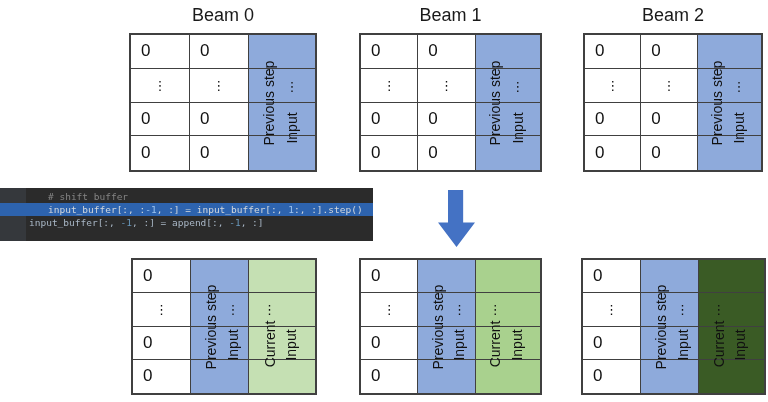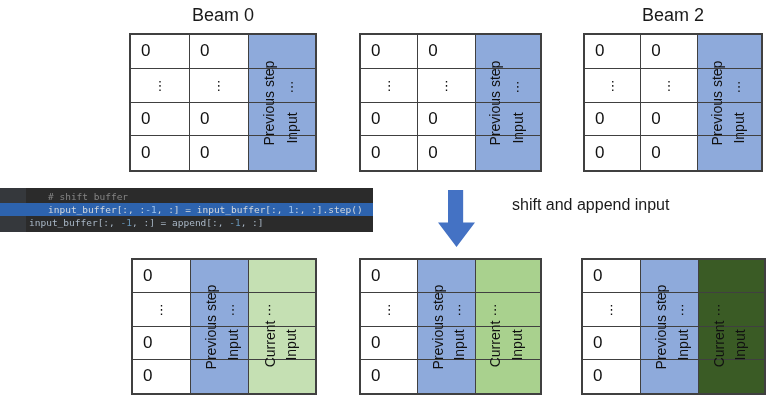--- a/index.html
+++ b/index.html
@@ -40,20 +40,21 @@
   .arrow-down{position:absolute;background:#4472C4;
       clip-path:polygon(27% 0,68% 0,68% 57%,100% 57%,50% 100%,0 57%,27% 57%);}
   .caption{position:absolute;font-size:16px;color:#1a1a1a;white-space:nowrap;}
 </style>
 </head>
 <body>
 
 <div class="canvas">
 
   <div class="beam-title" style="left:129px;width:188px">Beam 0</div>
+  <div class="beam-title" style="left:359px;width:183px">Beam 1</div>
   <div class="beam-title" style="left:583px;width:180px">Beam 2</div>
 
   <div class="tbl" style="left:129px;top:33px;width:188px;height:139px">
     <div class="cell v0">0</div>
     <div class="cell v0">0</div>
     <div class="cell nr blue"></div>
     <div class="cell vd">⋮</div>
     <div class="cell vd">⋮</div>
     <div class="cell nr blue"></div>
     <div class="cell v0">0</div>
@@ -96,29 +97,28 @@
     <div class="cell v0">0</div>
     <div class="cell nr blue"></div>
     <div class="cell v0 nb">0</div>
     <div class="cell v0 nb">0</div>
     <div class="cell nr nb blue"></div>
     <div class="rot" style="left:75%;top:50%">Previous step</div>
     <div class="dots" style="left:87.5%;top:37.5%">⋮</div>
     <div class="rot" style="left:87.5%;top:69%">Input</div>
   </div>
 
-  <div class="code-box" style="left:0;top:188px;width:373px;height:44px">
+  <div class="code-box" style="left:0;top:188px;width:373px;height:53px">
     <div class="gutter"></div>
     <div class="cline ind1 cmt"># shift buffer</div>
     <div class="cline ind1 hl"><span class="cd0">input_buffer[:, :</span><span class="num">-1</span><span class="cd0">, :] = input_buffer[:, </span><span class="num">1</span><span class="cd0">:, :].step()</span></div>
     <div class="cline ind2"><span class="cd0">input_buffer[:, </span><span class="num">-1</span><span class="cd0">, :] = append[:, </span><span class="num">-1</span><span class="cd0">, :]</span></div>
   </div>
 
   <div class="arrow-down" style="left:438px;top:190px;width:37px;height:57px"></div>
-  <div class="caption" style="left:512px;top:196px">shift and append input</div>
 
   <div class="tbl" style="left:131px;top:258px;width:186px;height:137px">
     <div class="cell v0">0</div>
     <div class="cell blue"></div>
     <div class="cell nr gl"></div>
     <div class="cell vd">⋮</div>
     <div class="cell blue"></div>
     <div class="cell nr gl"></div>
     <div class="cell v0">0</div>
     <div class="cell blue"></div>

